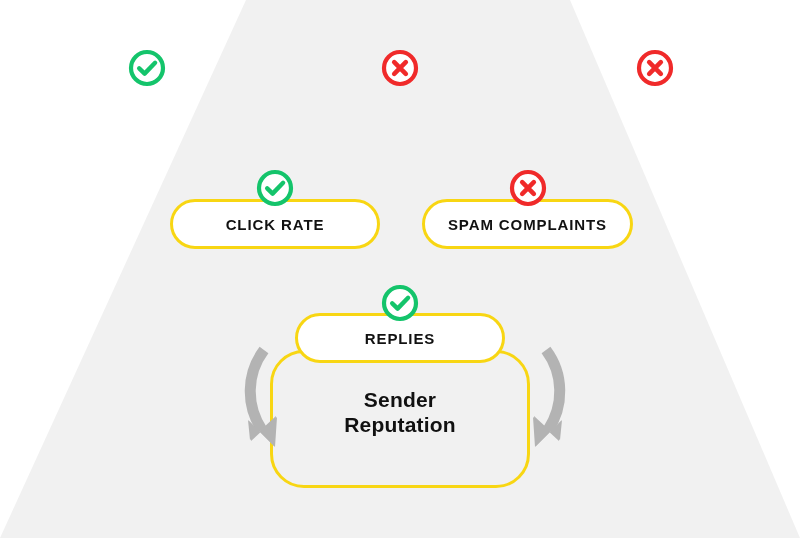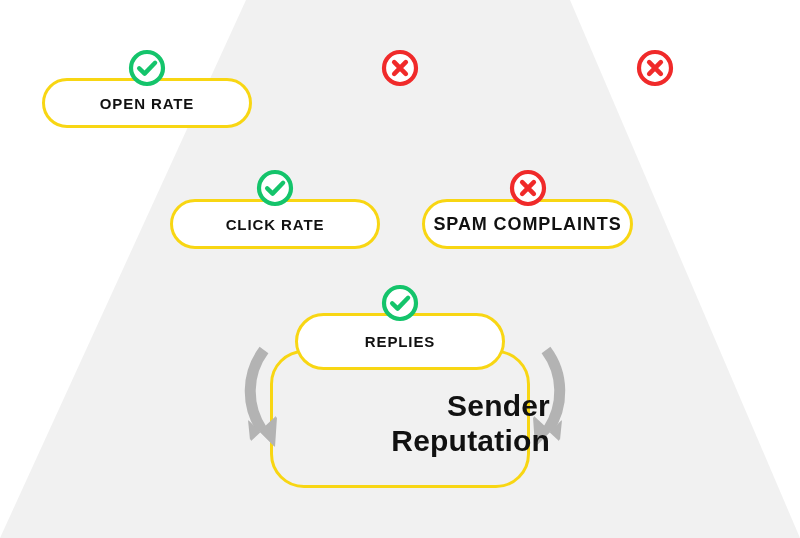--- a/index.html
+++ b/index.html
@@ -35,21 +35,21 @@
     z-index: 4;
   }
   .pill-label {
     font-size: 15px;
     font-weight: 700;
     letter-spacing: 0.9px;
     color: #111111;
     white-space: nowrap;
     line-height: 1;
   }
-  .pill.small .pill-label { font-size: 18px; }
+  .pill.small .pill-label { font-size: 15px; }
 
   
   .badge {
     position: absolute;
     width: 40px;
     height: 40px;
     z-index: 6;
   }
   .badge svg { display: block; width: 40px; height: 40px; }
 
@@ -58,46 +58,43 @@
     position: absolute;
     box-sizing: border-box;
     border: 3px solid #F8D613;
     border-radius: 34px;
     background: transparent;
     z-index: 2;
   }
   #rep-text {
     position: absolute;
     z-index: 5;
-    text-align: right;
+    text-align: center;
     color: #111111;
     font-weight: 700;
-    font-size: 30px;
+    font-size: 21px;
     line-height: 1.17;
     letter-spacing: 0.2px;
     white-space: pre-line;
   }
   .arrow {
     position: absolute;
     z-index: 5;
   }
   .arrow svg { display: block; }
 </style>
 </head>
 <body>
 
 <div id="stage">
 
   <svg id="funnel" viewBox="0 0 800 538" preserveAspectRatio="none">
     <polygon points="246,0 570,0 800,538 0,538" fill="#F1F1F1"></polygon>
   </svg>
 
-  <div class="pill" style="left:42px; top:78px; width:210px; height:50px;">
-    <span class="pill-label">OPEN RATE</span>
-  </div>
   <div class="badge" style="left:127px; top:48px;">
     <svg viewBox="0 0 40 40">
       <circle cx="20" cy="20" r="16" fill="#ffffff" stroke="#14C46B" stroke-width="4.2"></circle>
       <path d="M12.2 20.4 L17.6 25.6 L28.1 14.8" fill="none" stroke="#14C46B" stroke-width="4.4" stroke-linecap="round" stroke-linejoin="round"></path>
     </svg>
   </div>
 
   <div class="badge" style="left:380px; top:48px;">
     <svg viewBox="0 0 40 40">
       <circle cx="20" cy="20" r="16" fill="#ffffff" stroke="#F02A2A" stroke-width="4.2"></circle>
@@ -146,21 +143,21 @@
     <svg width="60" height="108" viewBox="0 0 60 108">
       <path d="M34 6 C 52 30, 52 62, 36 86" fill="none" stroke="#B3B3B3" stroke-width="11" stroke-linecap="butt"></path>
       <polygon points="50,76 24,102 22,72 48,96" fill="#B3B3B3"></polygon>
       <polygon points="49,77 23,103 21,73 47,97" fill="#B3B3B3"></polygon>
     </svg>
   </div>
 
   <div id="rep-text" style="left:250px; top:388px; width:300px;">Sender
 Reputation</div>
 
-  <div class="pill" style="left:295px; top:313px; width:210px; height:57px;">
+  <div class="pill" style="left:295px; top:313px; width:210px; height:50px;">
     <span class="pill-label">REPLIES</span>
   </div>
   <div class="badge" style="left:380px; top:283px;">
     <svg viewBox="0 0 40 40">
       <circle cx="20" cy="20" r="16" fill="#ffffff" stroke="#14C46B" stroke-width="4.2"></circle>
       <path d="M12.2 20.4 L17.6 25.6 L28.1 14.8" fill="none" stroke="#14C46B" stroke-width="4.4" stroke-linecap="round" stroke-linejoin="round"></path>
     </svg>
   </div>
 
 </div>

